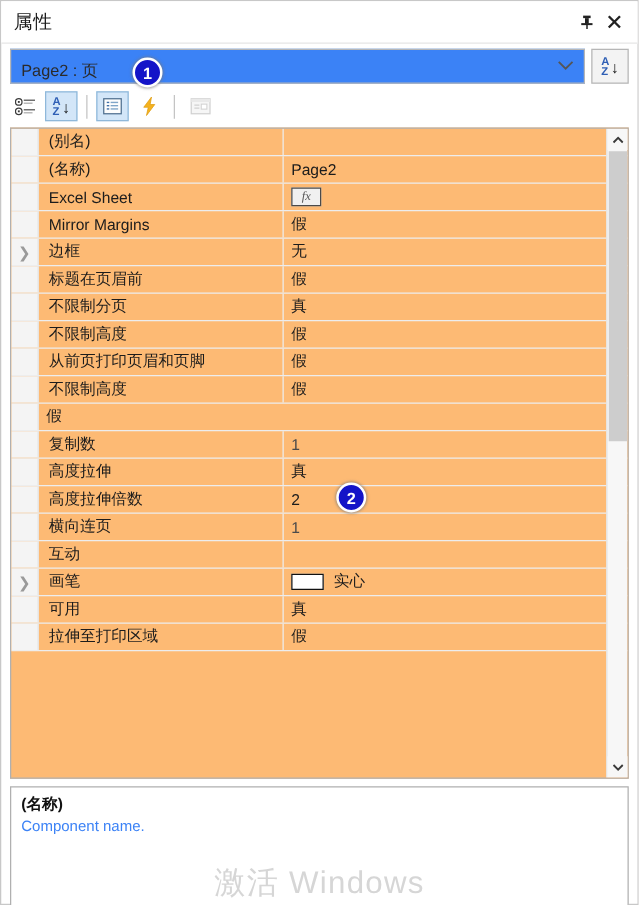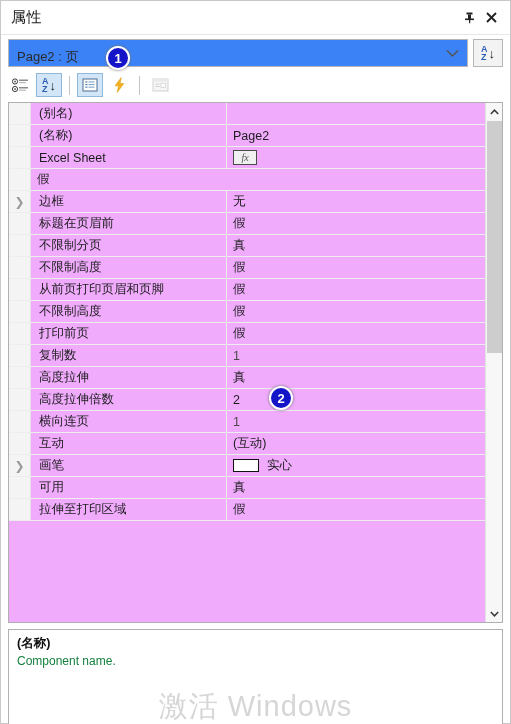--- a/index.html
+++ b/index.html
@@ -114,21 +114,21 @@
     background: #c4c4c4;
     margin: 0 4px;
   }
 
   
   .gridwrap {
     position: relative;
     margin: 0 7px;
     height: 521px;
     border: 1px solid #b0b0b0;
-    background: #f0abfc;
+    background: #fdba74;
     box-sizing: border-box;
     overflow: hidden;
   }
   .gridinner {
     position: absolute;
     inset: 0;
     overflow: hidden;
   }
   .row {
     position: relative;
@@ -228,30 +228,30 @@
     box-sizing: border-box;
   }
   .desc-title {
     font-size: 12.5px;
     font-weight: 700;
     color: #111;
     margin-bottom: 2px;
   }
   .desc-body {
     font-size: 12px;
-    color: #15803d;
+    color: #3b82f6;
   }
 
   
   .watermark {
     position: absolute;
     left: 0; right: 0;
     bottom: 0;
     text-align: center;
-    font-size: 29px;
+    font-size: 25px;
     color: #d6d6d6;
     letter-spacing: 1px;
     pointer-events: none;
     line-height: 34px;
   }
 
   
   .badge {
     position: absolute;
     width: 24px; height: 24px;
@@ -377,20 +377,21 @@
         </div>
         <div class="row">
           <div class="gutter"></div>
           <div class="namecell">Excel Sheet</div>
           <div class="valcell">
             <span class="fxbtn">fx</span>
           </div>
         </div>
         <div class="row">
           <div class="gutter"></div>
+          <div class="namecell">Mirror Margins</div>
           <div class="valcell">假</div>
         </div>
         <div class="row">
           <div class="gutter">
             <span class="chev">❯</span>
           </div>
           <div class="namecell">边框</div>
           <div class="valcell bold">无</div>
         </div>
         <div class="row">
@@ -413,21 +414,20 @@
           <div class="namecell">从前页打印页眉和页脚</div>
           <div class="valcell">假</div>
         </div>
         <div class="row">
           <div class="gutter"></div>
           <div class="namecell">不限制高度</div>
           <div class="valcell">假</div>
         </div>
         <div class="row">
           <div class="gutter"></div>
-          <div class="namecell">打印前页</div>
           <div class="valcell">假</div>
         </div>
         <div class="row">
           <div class="gutter"></div>
           <div class="namecell">复制数</div>
           <div class="valcell num">1</div>
         </div>
         <div class="row">
           <div class="gutter"></div>
           <div class="namecell">高度拉伸</div>
@@ -439,21 +439,20 @@
           <div class="valcell bold">2</div>
         </div>
         <div class="row">
           <div class="gutter"></div>
           <div class="namecell">横向连页</div>
           <div class="valcell num">1</div>
         </div>
         <div class="row">
           <div class="gutter"></div>
           <div class="namecell">互动</div>
-          <div class="valcell bold">(互动)</div>
         </div>
         <div class="row">
           <div class="gutter">
             <span class="chev">❯</span>
           </div>
           <div class="namecell">画笔</div>
           <div class="valcell bold">
             <span class="penbox"></span>
             <span>实心</span>
           </div>

